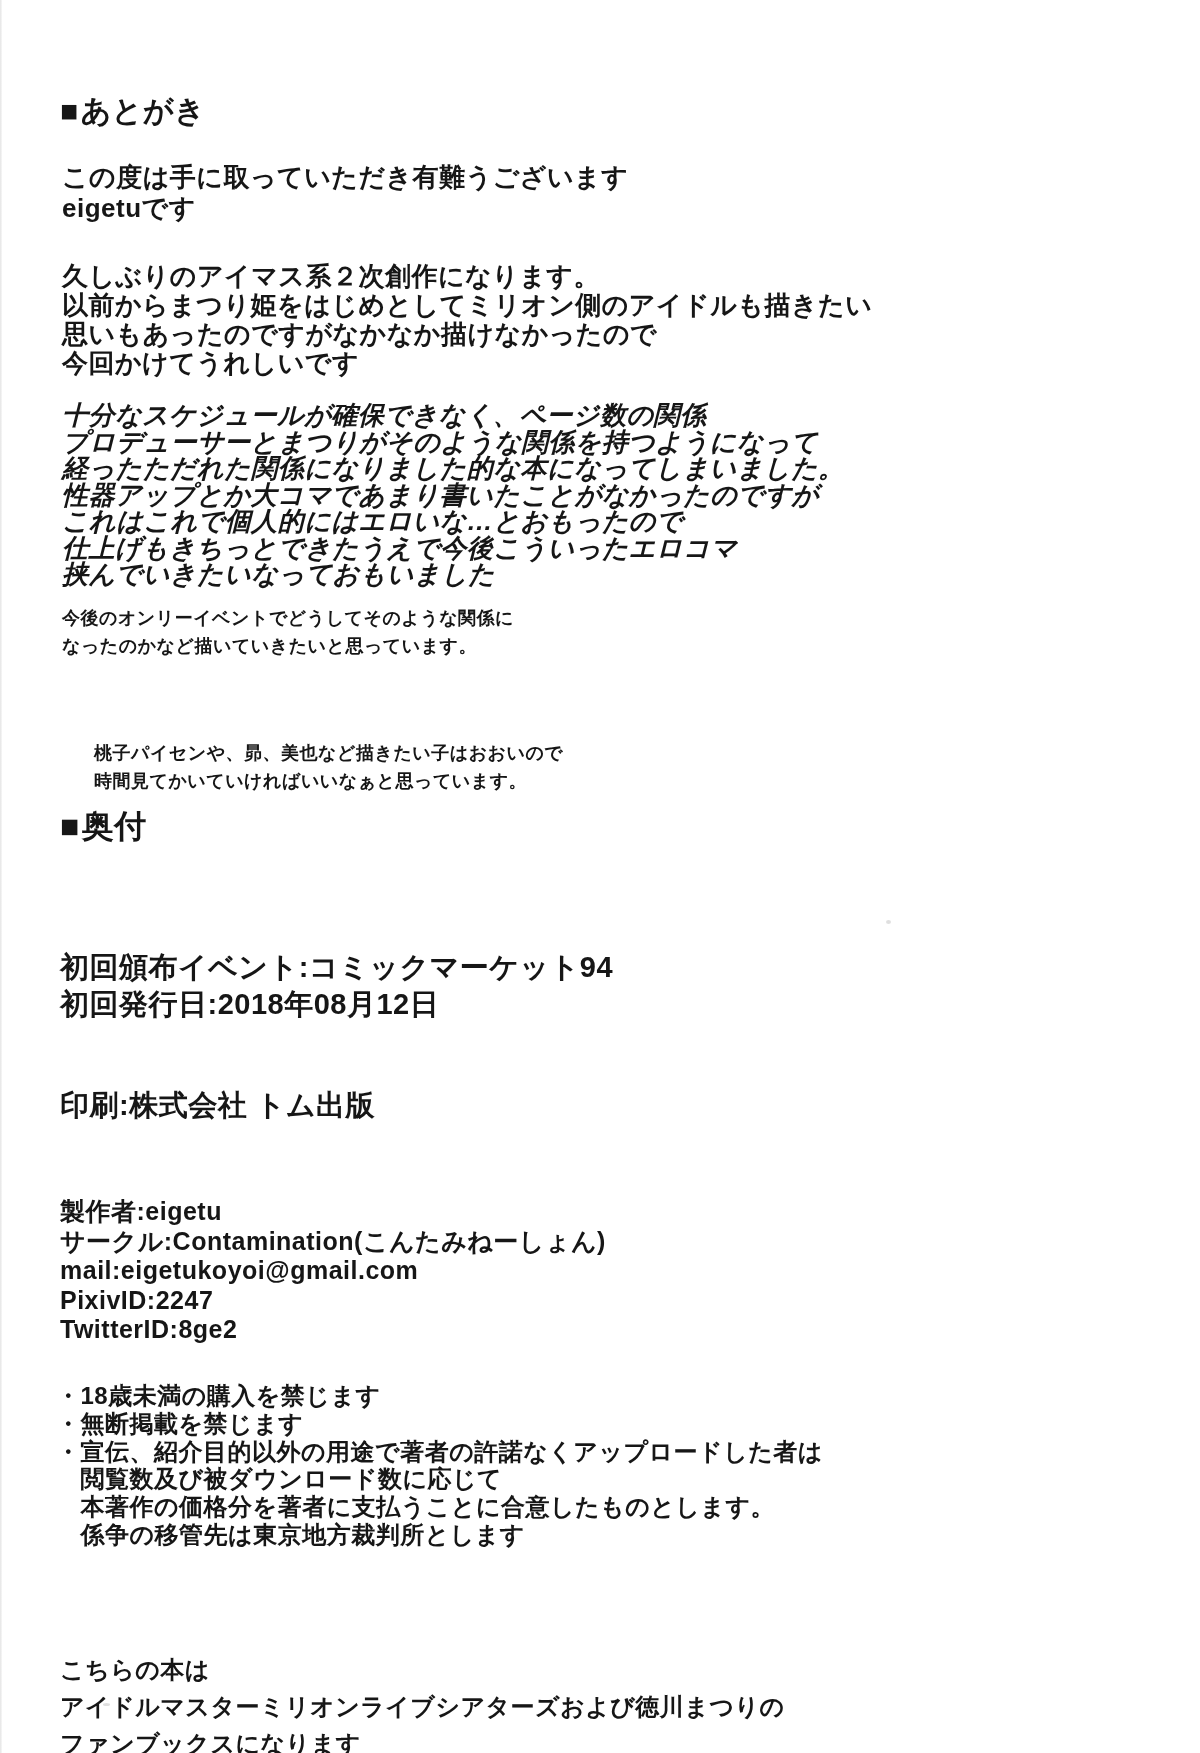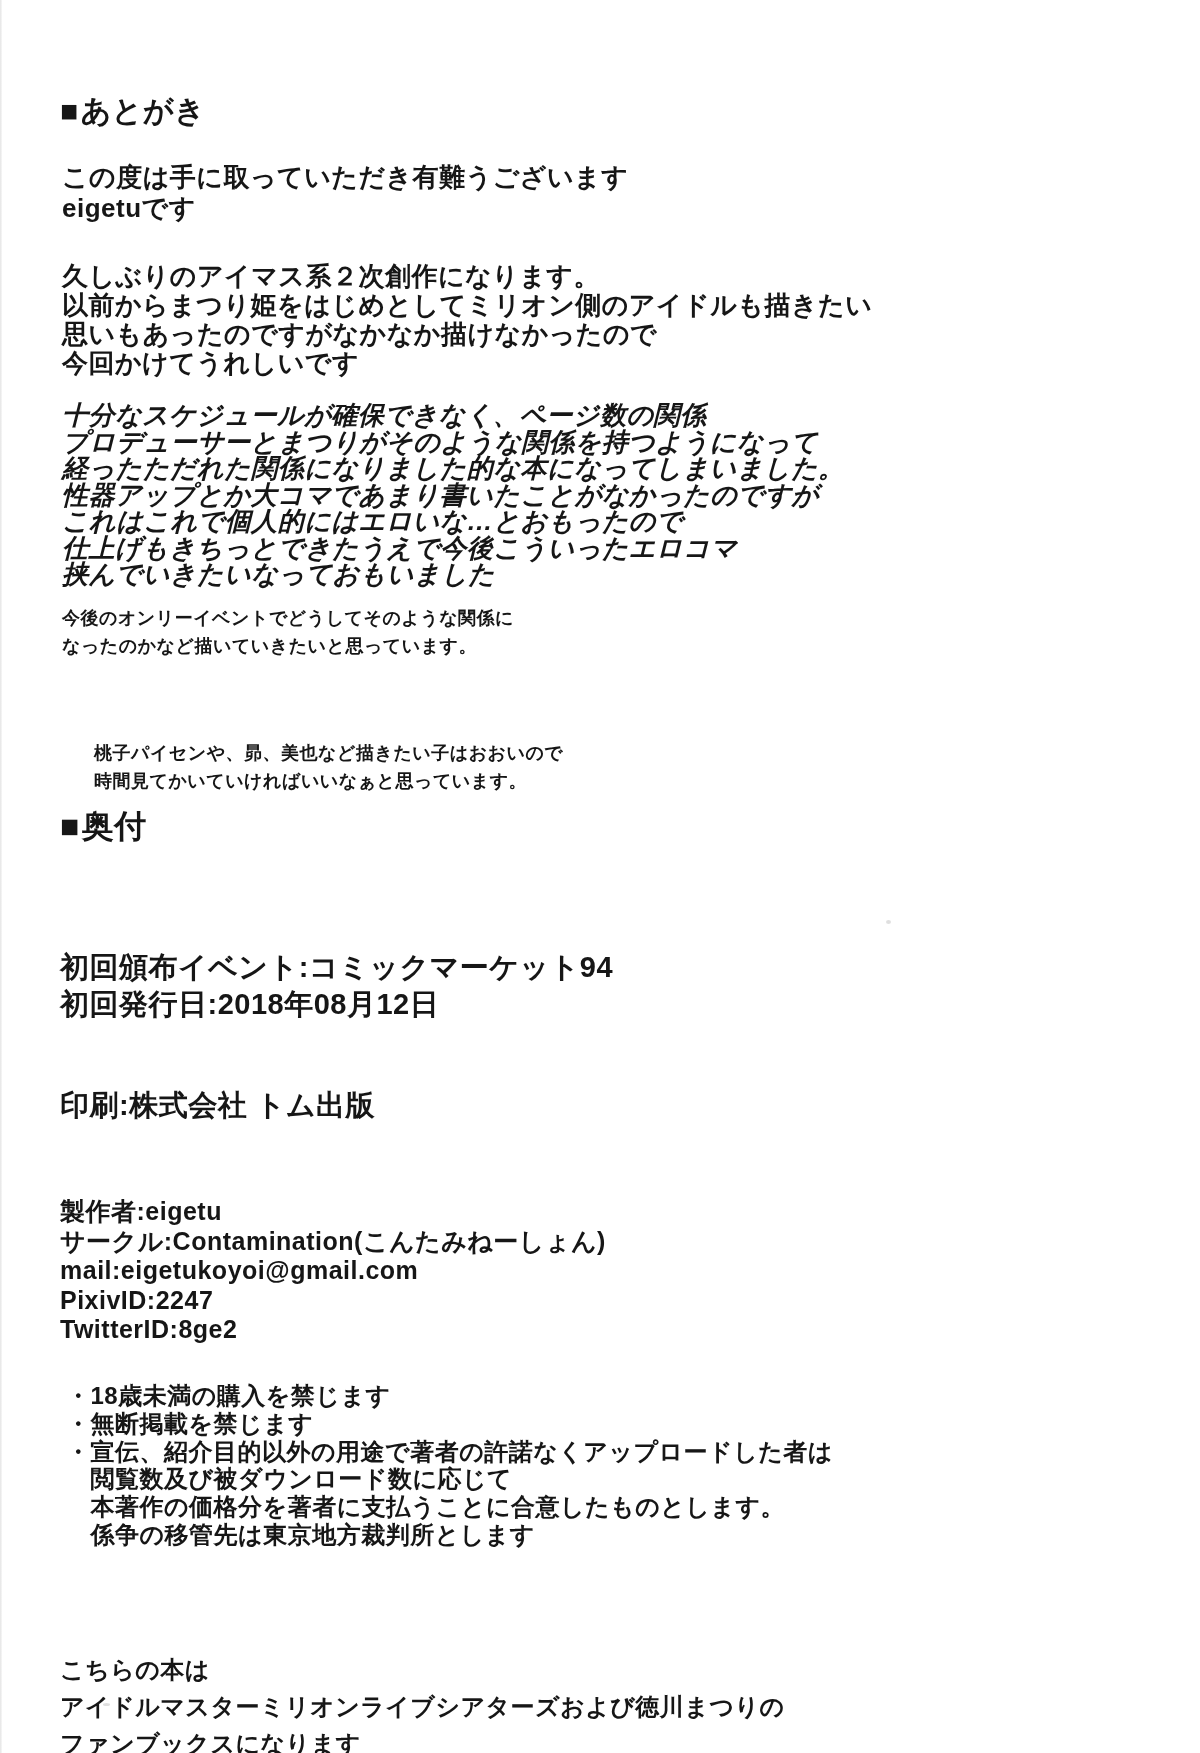--- a/index.html
+++ b/index.html
@@ -47,21 +47,21 @@
   .p1  { left: 62px; top: 136px;  font-size: 26px; line-height: 31px; }
   .p2  { left: 62px; top: 236px;  font-size: 26px; line-height: 29px; }
   .p3  { left: 62px; top: 376px;  font-size: 26px; line-height: 26.5px; font-style: italic; }
   .p4  { left: 62px; top: 586px;  font-size: 18px; line-height: 28px; }
   .p5  { left: 62px; top: 721px;  font-size: 18px; line-height: 28px; margin-left: 32px; }
   .colophon-heading { left: 60px; top: 808px; font-size: 32px; line-height: 36px; }
   .title-line   { left: 62px; top: 848px;  font-size: 28px; line-height: 32px; }
   .event-lines  { left: 60px; top: 920px;  font-size: 29px; line-height: 37px; font-weight: 700; }
   .printer-line { left: 60px; top: 1059px; font-size: 29px; line-height: 34px; font-weight: 700; }
   .credits      { left: 60px; top: 1172px; font-size: 25px; line-height: 29.5px; }
-  .notices      { left: 56px; top: 1358px; font-size: 24px; line-height: 27.8px; margin-left: 10px; }
+  .notices      { left: 56px; top: 1358px; font-size: 24px; line-height: 27.8px; }
   .footer-note  { left: 60px; top: 1627px; font-size: 24px; line-height: 37px; }
   .speck {
     position: absolute;
     border-radius: 50%;
     background: #b9b9b9;
     opacity: .45;
   }
   .speck-1 { left: 886px; top: 920px;  width: 5px; height: 4px; }
   .speck-2 { left: 103px; top: 1703px; width: 7px; height: 3px; }
 </style>

